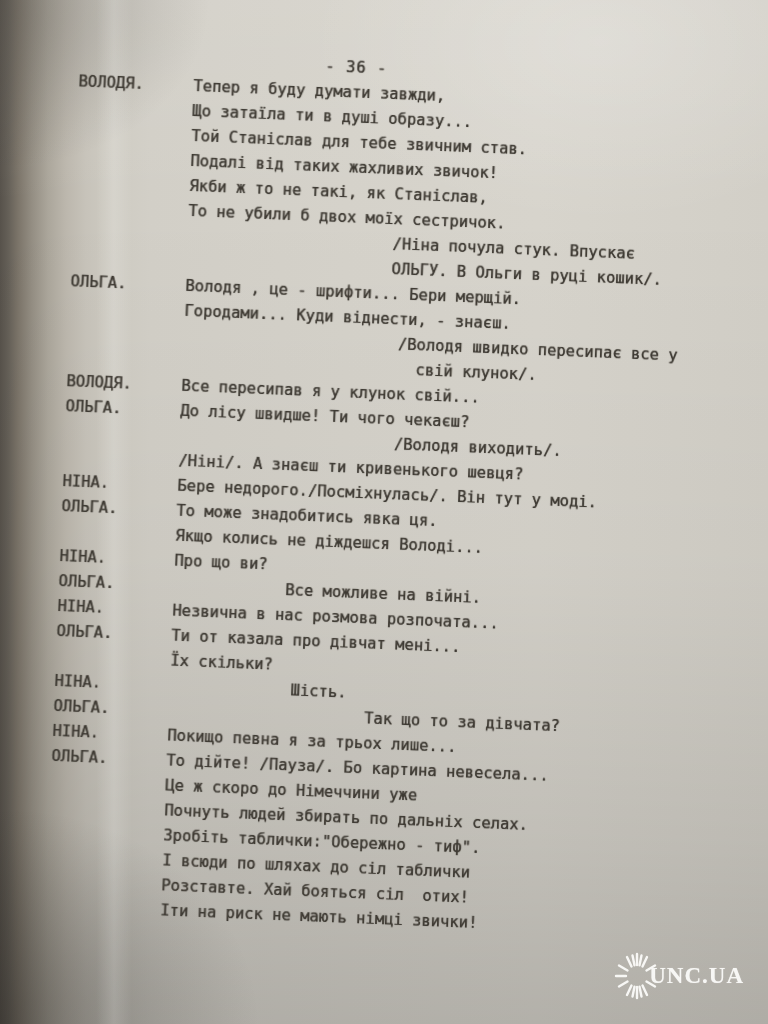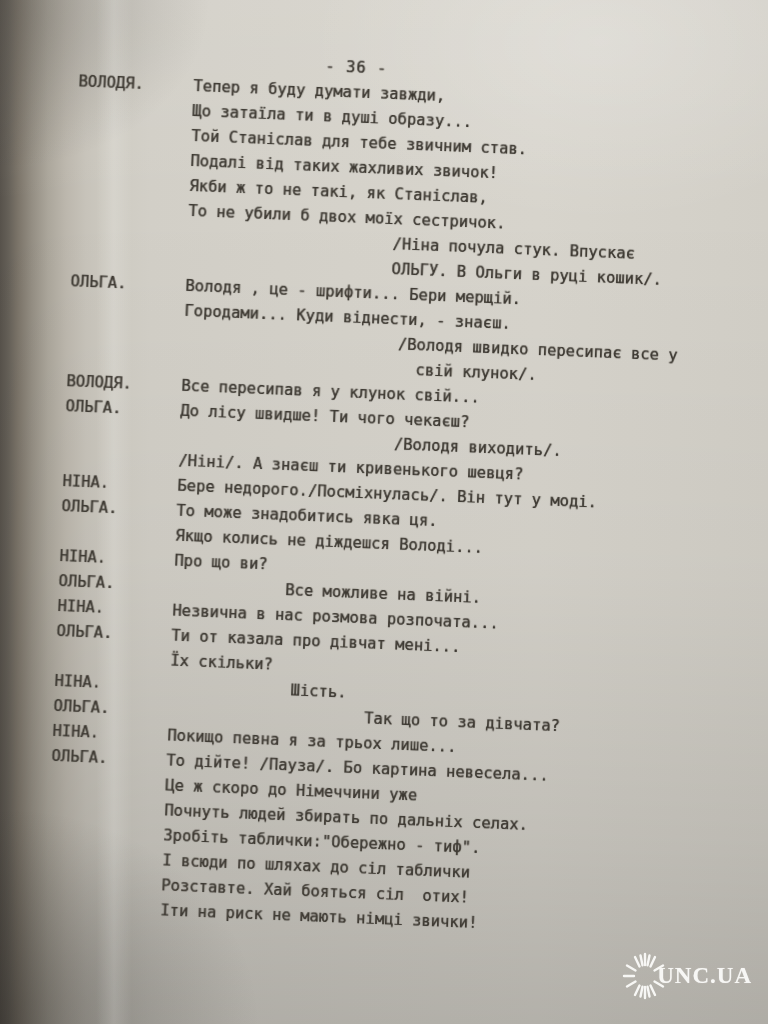--- a/index.html
+++ b/index.html
@@ -50,21 +50,21 @@
     height: 25px;
     letter-spacing: 1px;
   }
 
   .line { display: flex; height: 25px; }
   .speaker { flex: none; width: 115px; white-space: pre; }
   .text { flex: none; white-space: pre; }
 
   .watermark {
     position: absolute;
-    right: 16px;
+    right: 24px;
     bottom: 22px;
     height: 52px;
     display: flex;
     align-items: center;
     color: #fdfdfb;
     opacity: 0.93;
   }
   .watermark .rays { flex: none; margin-right: -14px; }
   .watermark .wm-text {
     font-family: "Liberation Serif", serif;

